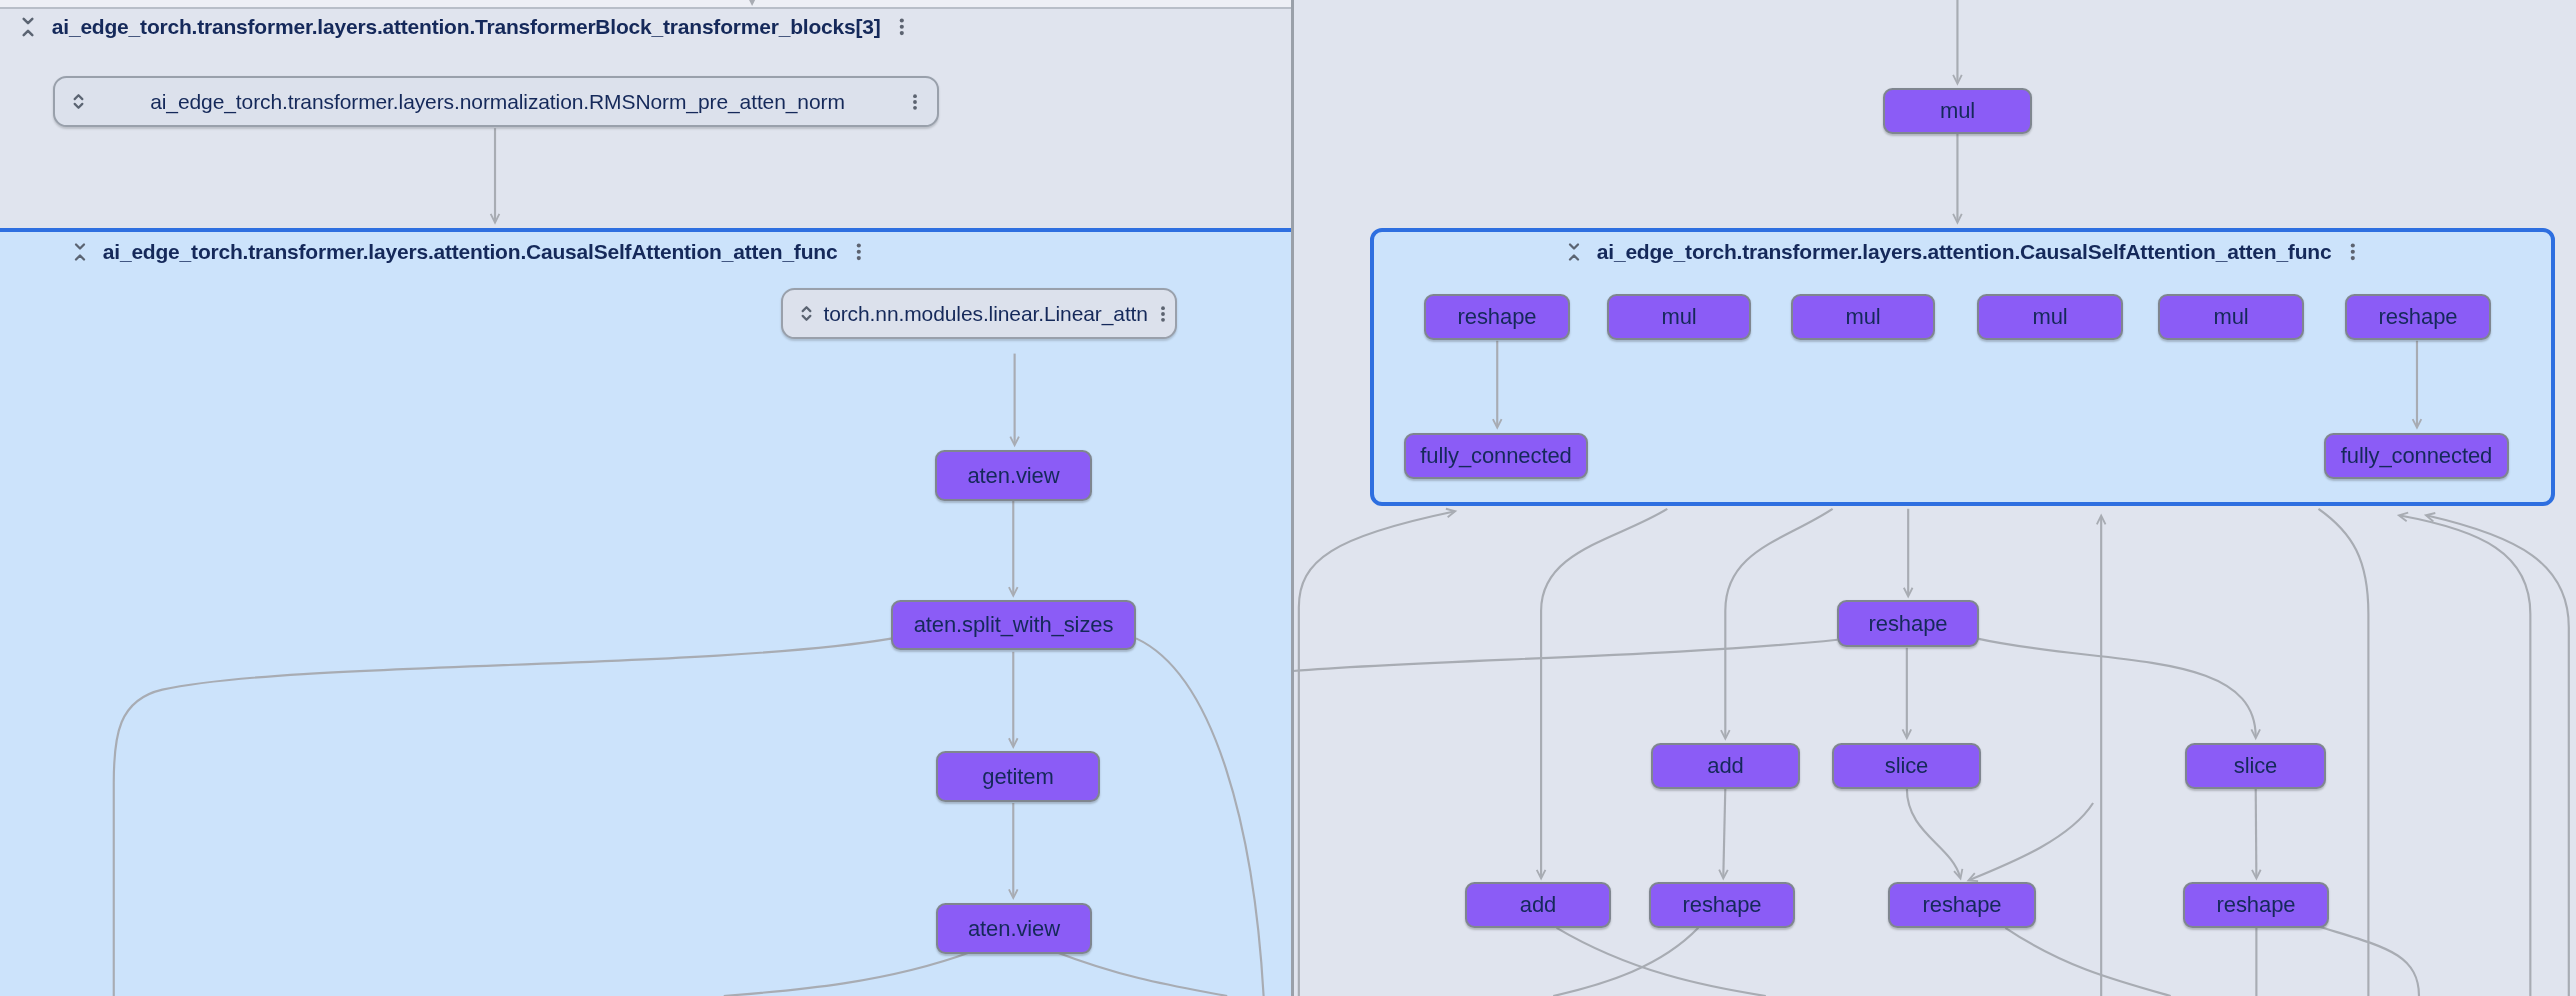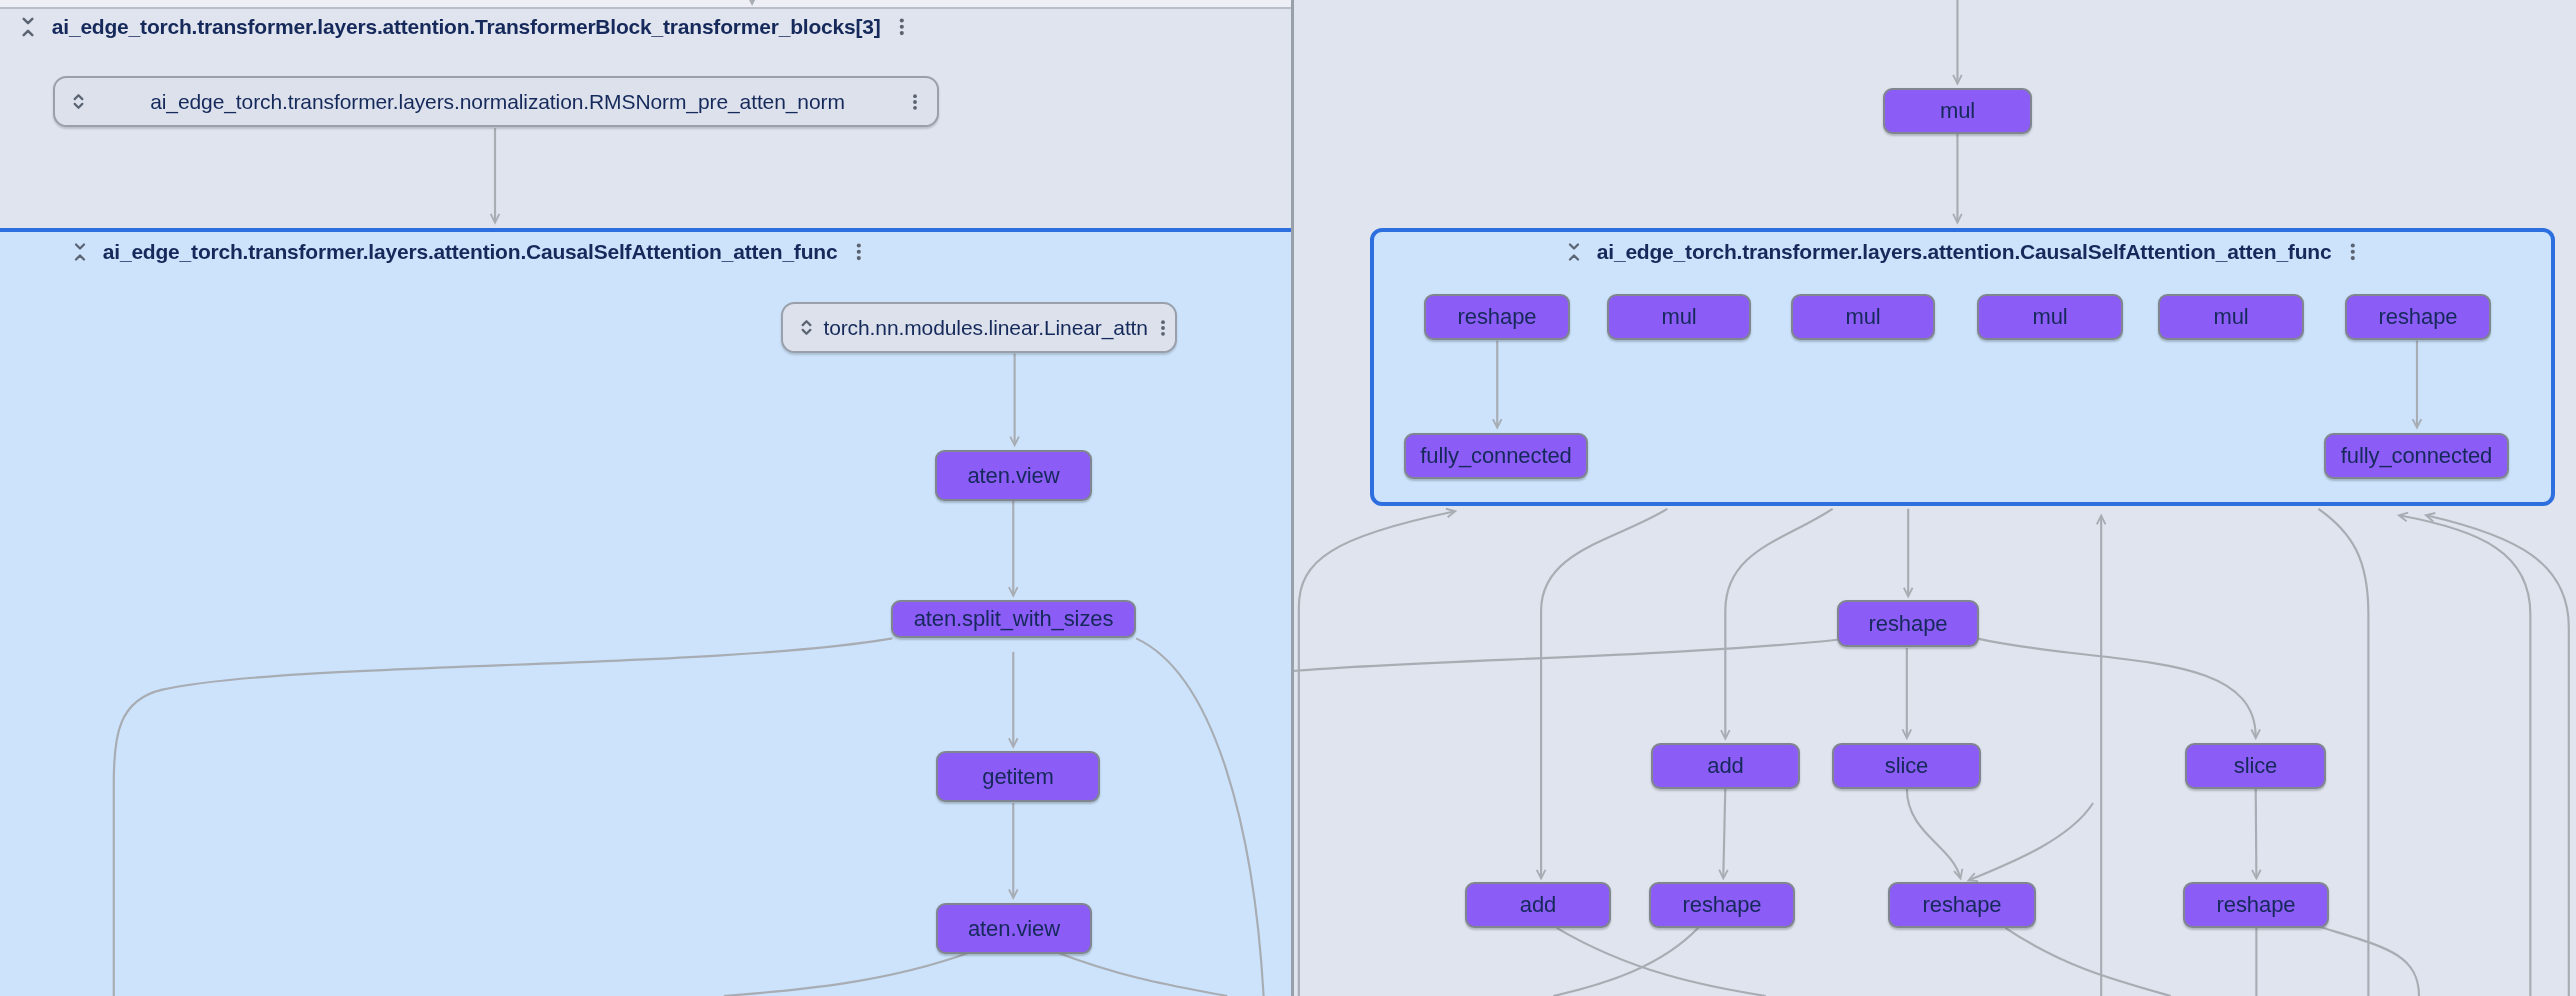--- a/index.html
+++ b/index.html
@@ -106,40 +106,40 @@
         </span>
         <span class="lbl">ai_edge_torch.transformer.layers.normalization.RMSNorm_pre_atten_norm</span>
         <span class="icon-btn">
           <svg viewBox="0 0 24 24" width="20" height="20">
             <circle cx="12" cy="5" r="2.3" fill="#5c6370"></circle>
             <circle cx="12" cy="12" r="2.3" fill="#5c6370"></circle>
             <circle cx="12" cy="19" r="2.3" fill="#5c6370"></circle>
           </svg>
         </span>
       </div>
-      <div class="node collapsed" style="left: 781px; top: 302px; width: 396px; height: 51px;">
+      <div class="node collapsed" style="left: 781px; top: 288px; width: 396px; height: 51px;">
         <span class="icon-btn">
           <svg viewBox="0 0 24 24" width="23" height="23">
             <path d="M8 9.5 L12 5.5 L16 9.5" fill="none" stroke="#5b6472" stroke-width="2.3" stroke-linecap="round" stroke-linejoin="round"></path>
             <path d="M8 14.5 L12 18.5 L16 14.5" fill="none" stroke="#5b6472" stroke-width="2.3" stroke-linecap="round" stroke-linejoin="round"></path>
           </svg>
         </span>
         <span class="lbl">torch.nn.modules.linear.Linear_attn</span>
         <span class="icon-btn">
           <svg viewBox="0 0 24 24" width="20" height="20">
             <circle cx="12" cy="5" r="2.3" fill="#5c6370"></circle>
             <circle cx="12" cy="12" r="2.3" fill="#5c6370"></circle>
             <circle cx="12" cy="19" r="2.3" fill="#5c6370"></circle>
           </svg>
         </span>
       </div>
       <div class="node" style="left: 935px; top: 450px; width: 157px; height: 51px;">
         <span class="lbl">aten.view</span>
       </div>
-      <div class="node" style="left: 891px; top: 600px; width: 245px; height: 38px;">
+      <div class="node" style="left: 891px; top: 600px; width: 245px; height: 50px;">
         <span class="lbl">aten.split_with_sizes</span>
       </div>
       <div class="node" style="left: 936px; top: 751px; width: 164px; height: 51px;">
         <span class="lbl">getitem</span>
       </div>
       <div class="node" style="left: 936px; top: 903px; width: 156px; height: 51px;">
         <span class="lbl">aten.view</span>
       </div>
     </section>
 

